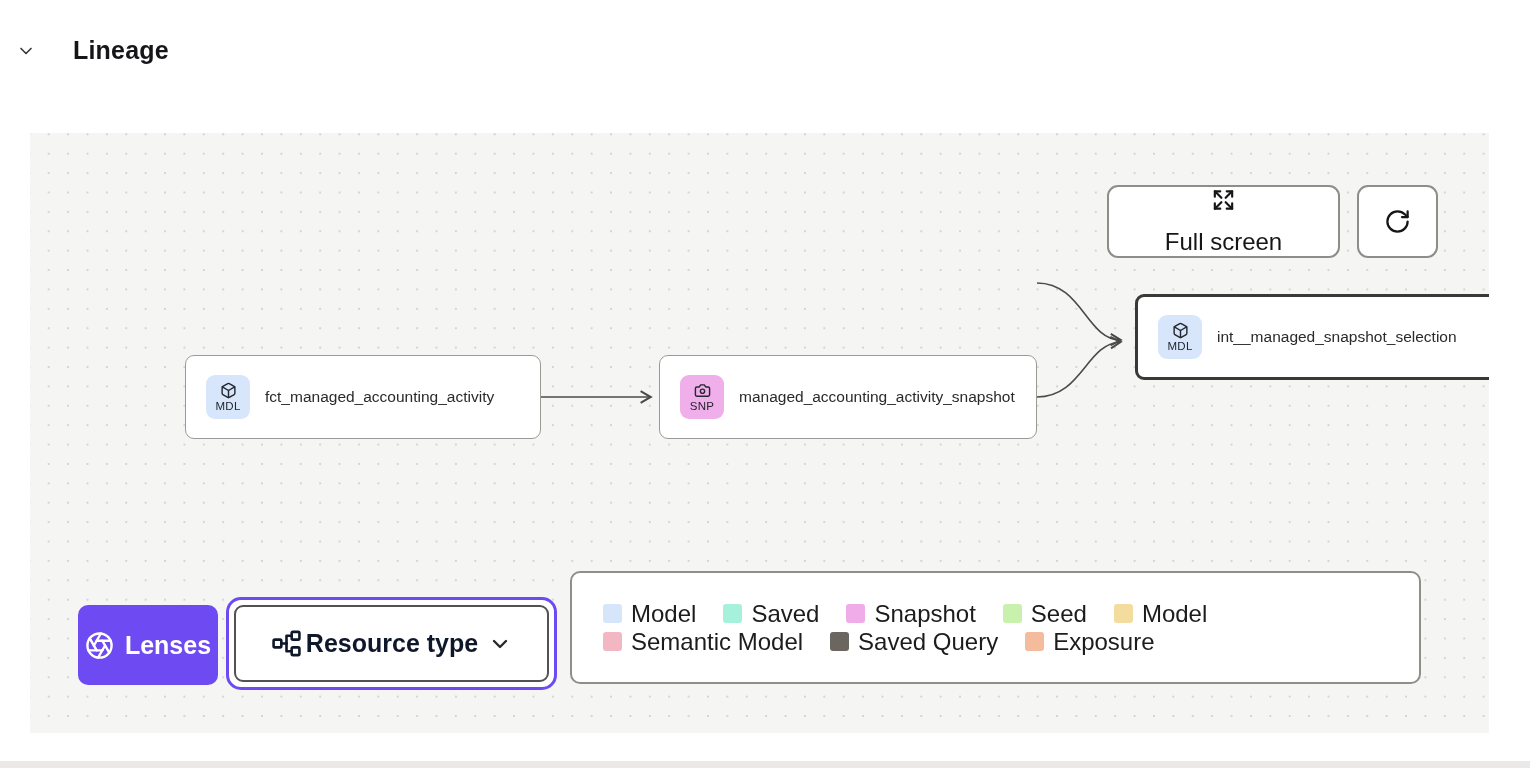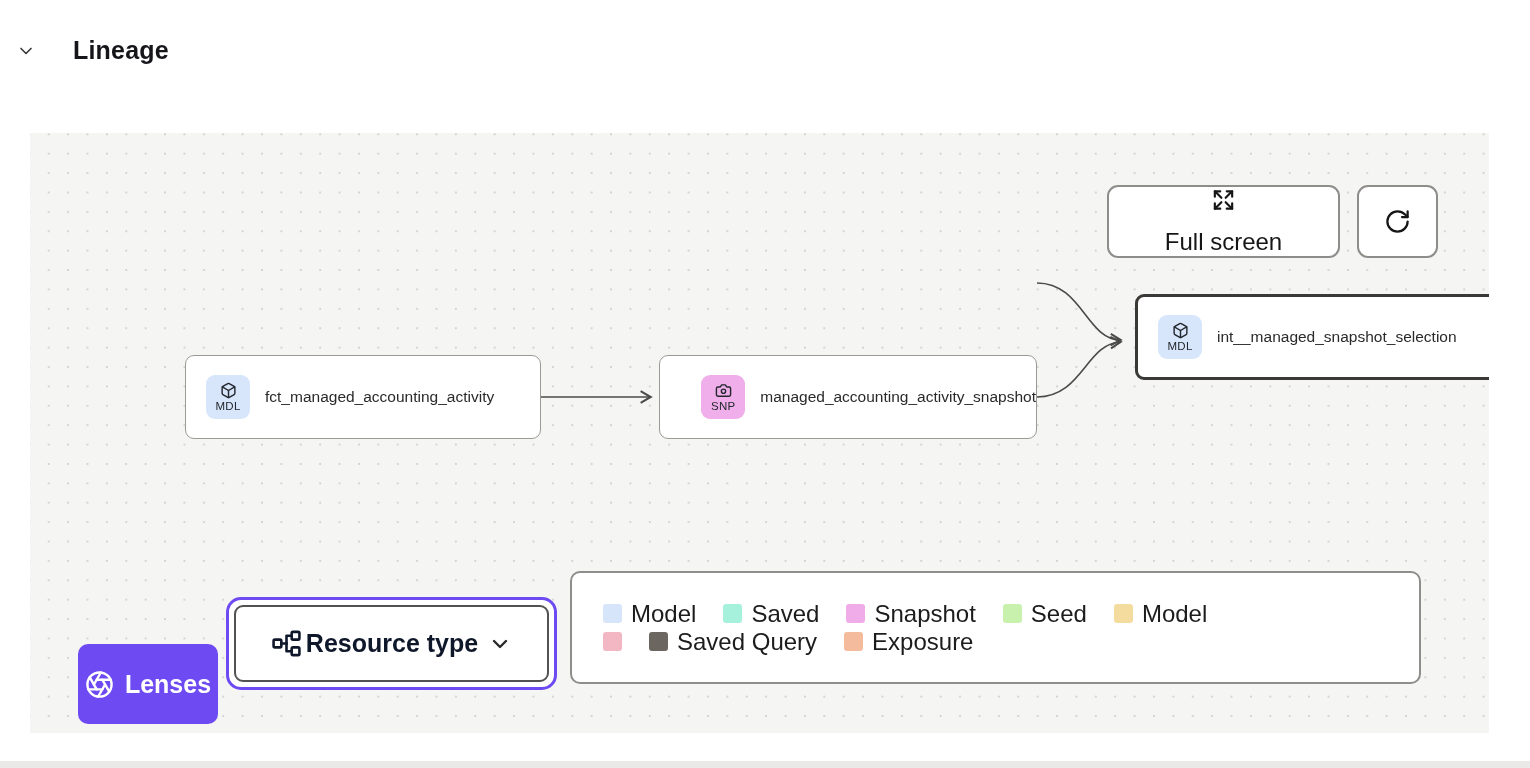--- a/index.html
+++ b/index.html
@@ -122,21 +122,21 @@
         <path d="M21 8a2 2 0 0 0-1-1.73l-7-4a2 2 0 0 0-2 0l-7 4A2 2 0 0 0 3 8v8a2 2 0 0 0 1 1.73l7 4a2 2 0 0 0 2 0l7-4A2 2 0 0 0 21 16Z"></path>
           <path d="m3.3 7 8.7 5 8.7-5"></path>
           <path d="M12 22V12"></path>
       </svg>
       <span class="badge-txt">MDL</span>
     </span>
     <span class="node-label">fct_managed_accounting_activity</span>
   </div>
 
 
-  <div class="node" style="left:629px;top:222px;width:378px;justify-content:flex-end;">
+  <div class="node" style="left:629px;top:222px;width:378px;">
     <span class="badge" style="background-color: rgb(240, 174, 234);">
       <svg class="stroke-ico" viewBox="0 0 24 24">
         <path d="M14.5 4h-5L7.5 7H4a2 2 0 0 0-2 2v9a2 2 0 0 0 2 2h16a2 2 0 0 0 2-2V9a2 2 0 0 0-2-2h-3.5z"></path>
           <circle cx="12" cy="13" r="3"></circle>
       </svg>
       <span class="badge-txt">SNP</span>
     </span>
     <span class="node-label">managed_accounting_activity_snapshot</span>
   </div>
 
@@ -165,21 +165,21 @@
     </svg>
     <span>Full screen</span>
   </button>
   <button class="refresh-btn">
     <svg class="stroke-ico" viewBox="0 0 24 24">
       <path d="M21 12a9 9 0 1 1-9-9c2.52 0 4.93 1 6.74 2.74L21 8"></path>
         <path d="M21 3v5h-5"></path>
     </svg>
   </button>
 
-  <button class="lenses-btn" style="background-color: rgb(109, 74, 241); margin-top: 39px;">
+  <button class="lenses-btn" style="background-color: rgb(109, 74, 241);">
     <svg class="stroke-ico" viewBox="0 0 24 24">
       <circle cx="12" cy="12" r="10"></circle>
       <path d="M14.31 8l5.74 9.94"></path>
         <path d="M9.69 8h11.48"></path>
         <path d="M7.38 12l5.74-9.94"></path>
       <path d="M9.69 16L3.95 6.06"></path>
         <path d="M14.31 16H2.83"></path>
         <path d="M16.62 12l-5.74 9.94"></path>
     </svg>
     <span>Lenses</span>
@@ -221,20 +221,21 @@
         <span>Seed</span>
       </span>
       <span class="legend-item">
         <span class="swatch" style="background-color: rgb(244, 220, 158);"></span>
         <span>Model</span>
       </span>
     </div>
     <div class="legend-row">
       <span class="legend-item">
         <span class="swatch" style="background-color: rgb(243, 183, 195);"></span>
+        <span>Semantic Model</span>
       </span>
       <span class="legend-item">
         <span class="swatch" style="background-color: rgb(108, 102, 96);"></span>
         <span>Saved Query</span>
       </span>
       <span class="legend-item">
         <span class="swatch" style="background-color: rgb(244, 188, 156);"></span>
         <span>Exposure</span>
       </span>
     </div>

